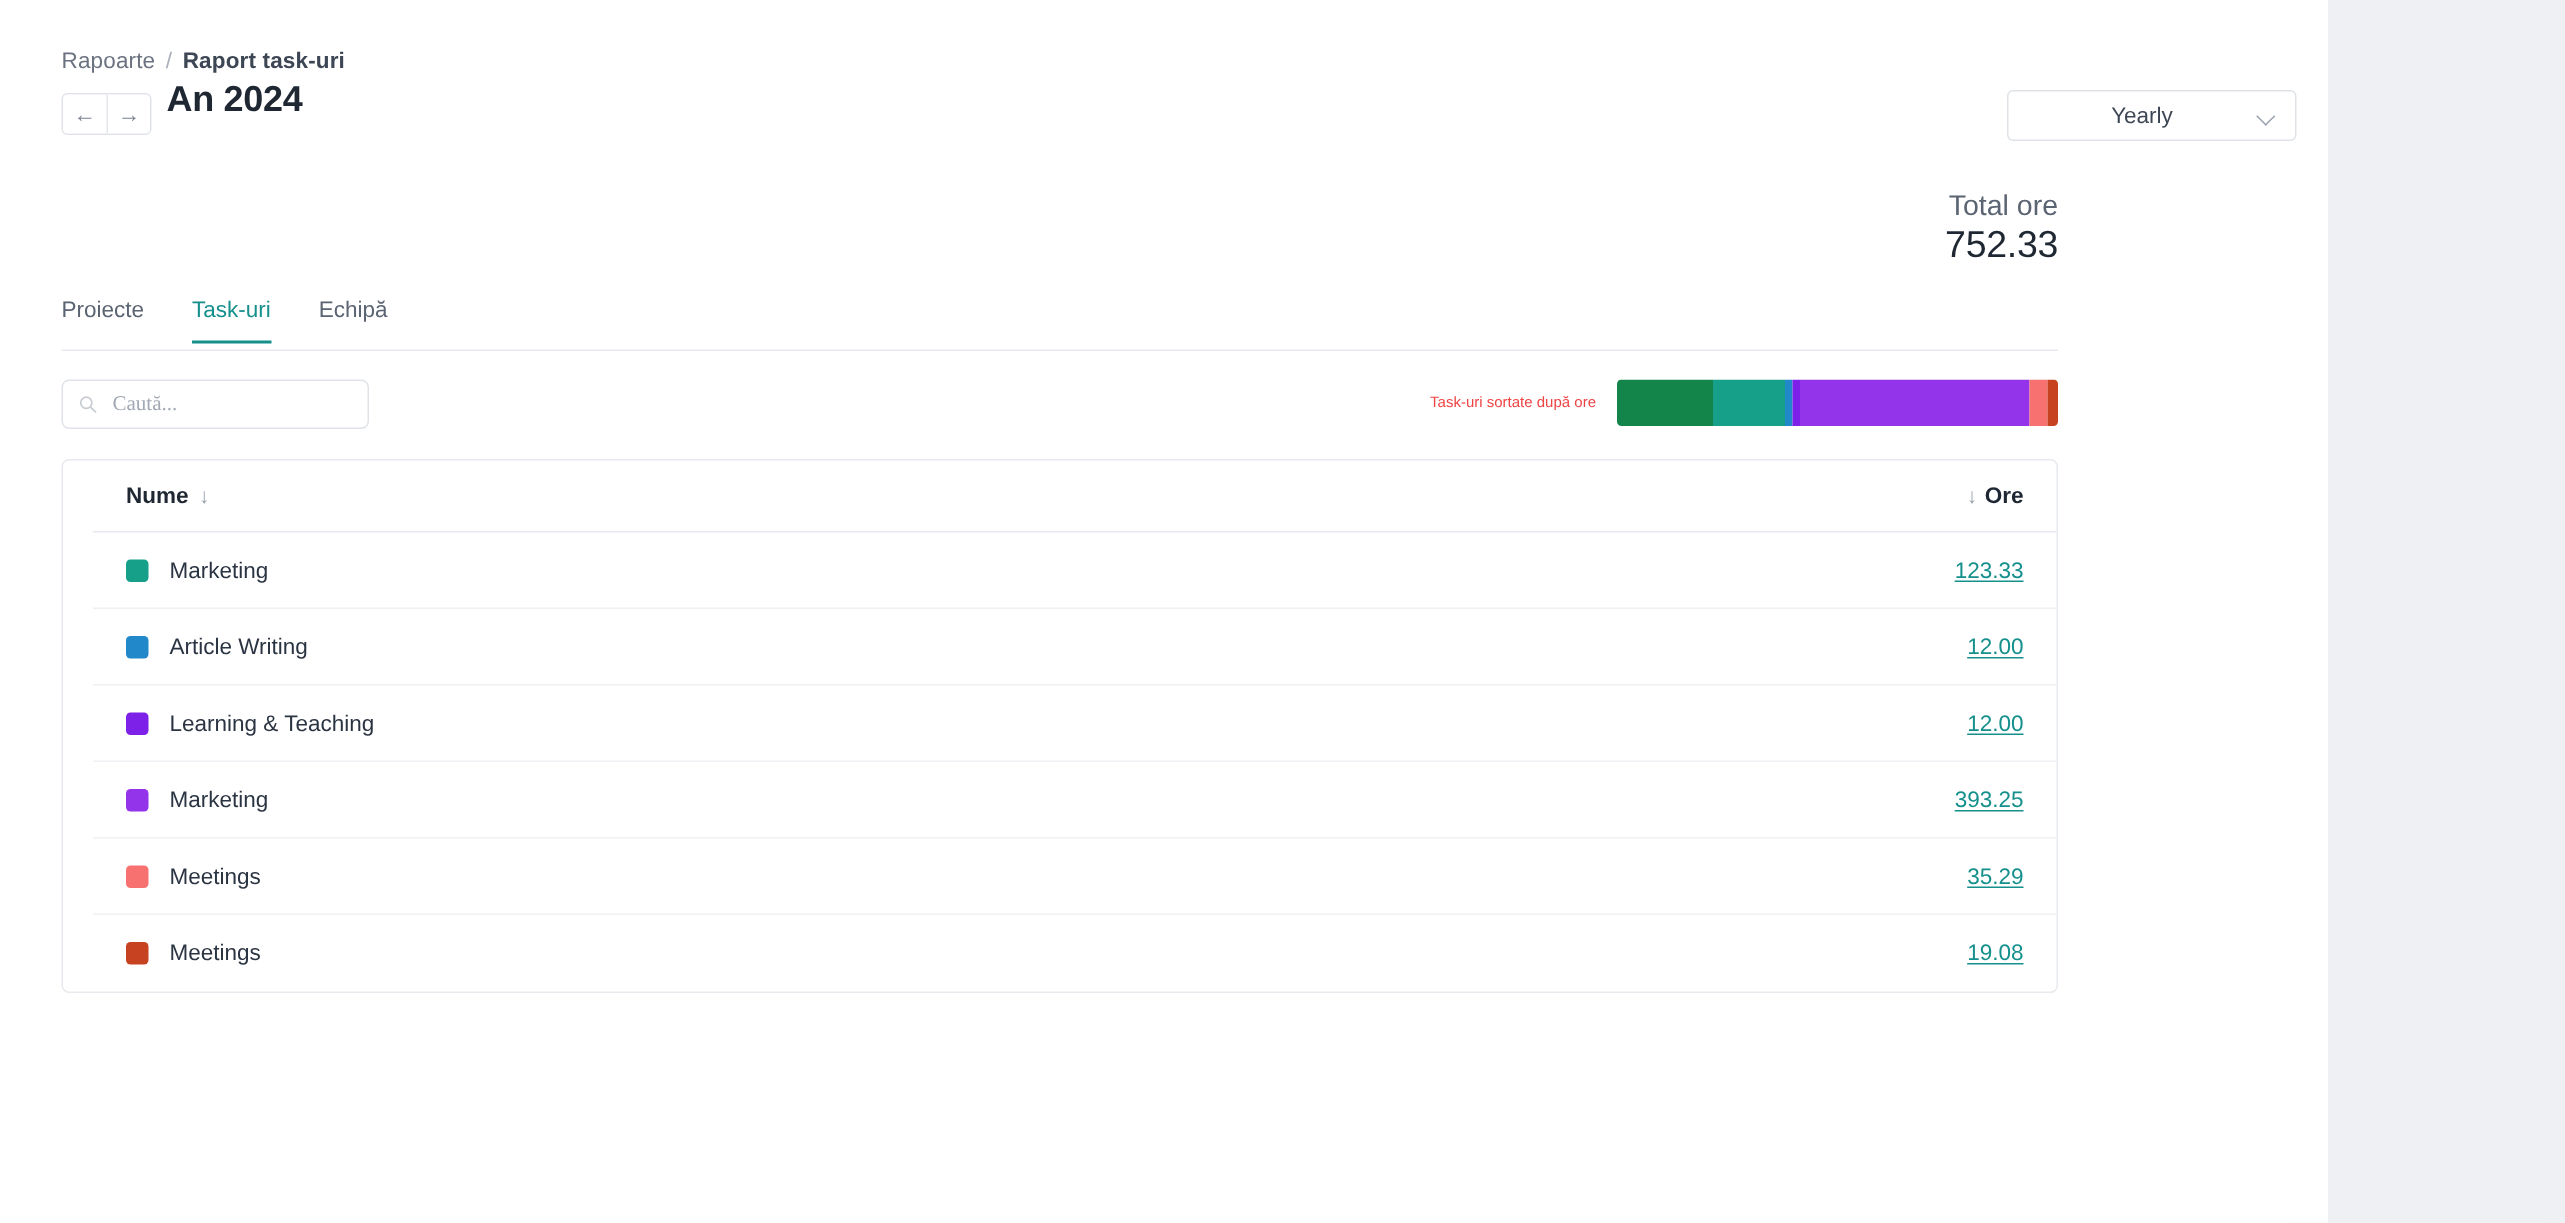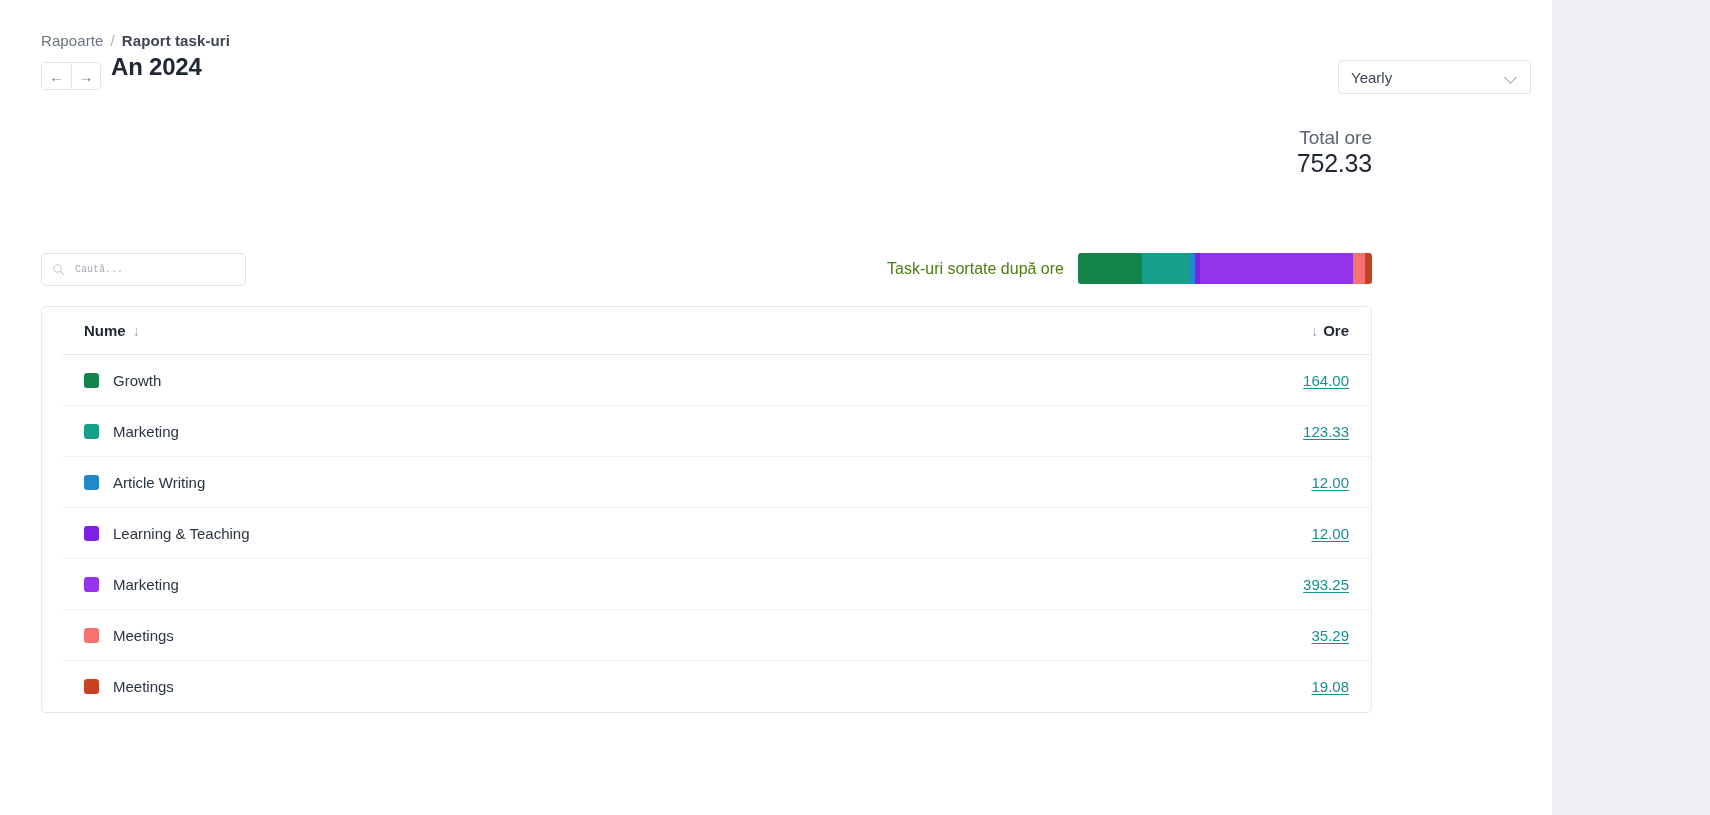--- a/index.html
+++ b/index.html
@@ -82,20 +82,21 @@
     background: #fff;
     display: flex;
     align-items: center;
     padding: 0 12px;
     cursor: pointer;
   }
   .range-select .sel-label {
     flex: 1;
     font-size: 15px;
     color: #3d4654;
+    text-align: center;
   }
   .chev {
     width: 13px; height: 13px;
     position: relative;
   }
   .chev::before {
     content: "";
     position: absolute;
     left: 1px; top: 2px;
     width: 8px; height: 8px;
@@ -167,38 +168,38 @@
     padding: 0 10px;
   }
   .search-icon {
     width: 13px; height: 13px;
     margin-right: 8px;
     flex: 0 0 auto;
     opacity: 0.55;
   }
   .search-input {
     border: 0; outline: 0;
-    font-size: 10px;
-    font-family: Liberation Mono, monospace;
+    font-size: 14px;
+    font-family: Liberation Serif, serif;
     color: #a21caf;
     width: 100%;
     background: transparent;
   }
   .search-input::placeholder { color: #a2a9b4; }
 
   .legend-wrap {
     position: absolute;
     right: 180px; top: 253px;
     display: flex;
     align-items: center;
     gap: 14px;
   }
   .legend-label {
-    font-size: 16px;
-    color: #4d7c0f;
+    font-size: 10px;
+    color: #ef4444;
     white-space: nowrap;
   }
   .stacked-bar {
     display: flex;
     width: 294px; height: 31px;
     border-radius: 3px;
     overflow: hidden;
   }
   .stacked-seg { height: 100%; }
 
@@ -279,20 +280,25 @@
       <span class="sel-label">Yearly</span>
       <span class="chev"></span>
     </div>
   </div>
 
   <div class="total-block">
     <div class="total-label">Total ore</div>
     <div class="total-value">752.33</div>
   </div>
 
+  <div class="tabs">
+    <div class="tab">Proiecte</div>
+    <div class="tab active">Task-uri</div>
+    <div class="tab">Echipă</div>
+  </div>
 
   <div class="search-box">
     <svg class="search-icon" viewBox="0 0 16 16">
       <circle cx="6.8" cy="6.8" r="4.6" fill="none" stroke="#9aa1ad" stroke-width="1.4"></circle>
       <line x1="10.3" y1="10.3" x2="14.3" y2="14.3" stroke="#9aa1ad" stroke-width="1.4" stroke-linecap="round"></line>
     </svg>
     <input class="search-input" type="text" placeholder="Caută..." style="">
   </div>
 
   <div class="legend-wrap">
@@ -317,29 +323,20 @@
           </th>
           <th class="col-hours">
             <span class="sort-arrow lead">↓</span><span>Ore</span>
           </th>
         </tr>
       </thead>
       <tbody id="table-body">
           <tr>
             <td>
               <div class="name-cell">
-                <span class="swatch" style="background: rgb(19, 133, 75);"></span>
-                <span>Growth</span>
-              </div>
-            </td>
-            <td class="col-hours"><span class="hours-link">164.00</span></td>
-          </tr>
-          <tr>
-            <td>
-              <div class="name-cell">
                 <span class="swatch" style="background: rgb(22, 160, 138);"></span>
                 <span>Marketing</span>
               </div>
             </td>
             <td class="col-hours"><span class="hours-link">123.33</span></td>
           </tr>
           <tr>
             <td>
               <div class="name-cell">
                 <span class="swatch" style="background: rgb(33, 136, 201);"></span>

